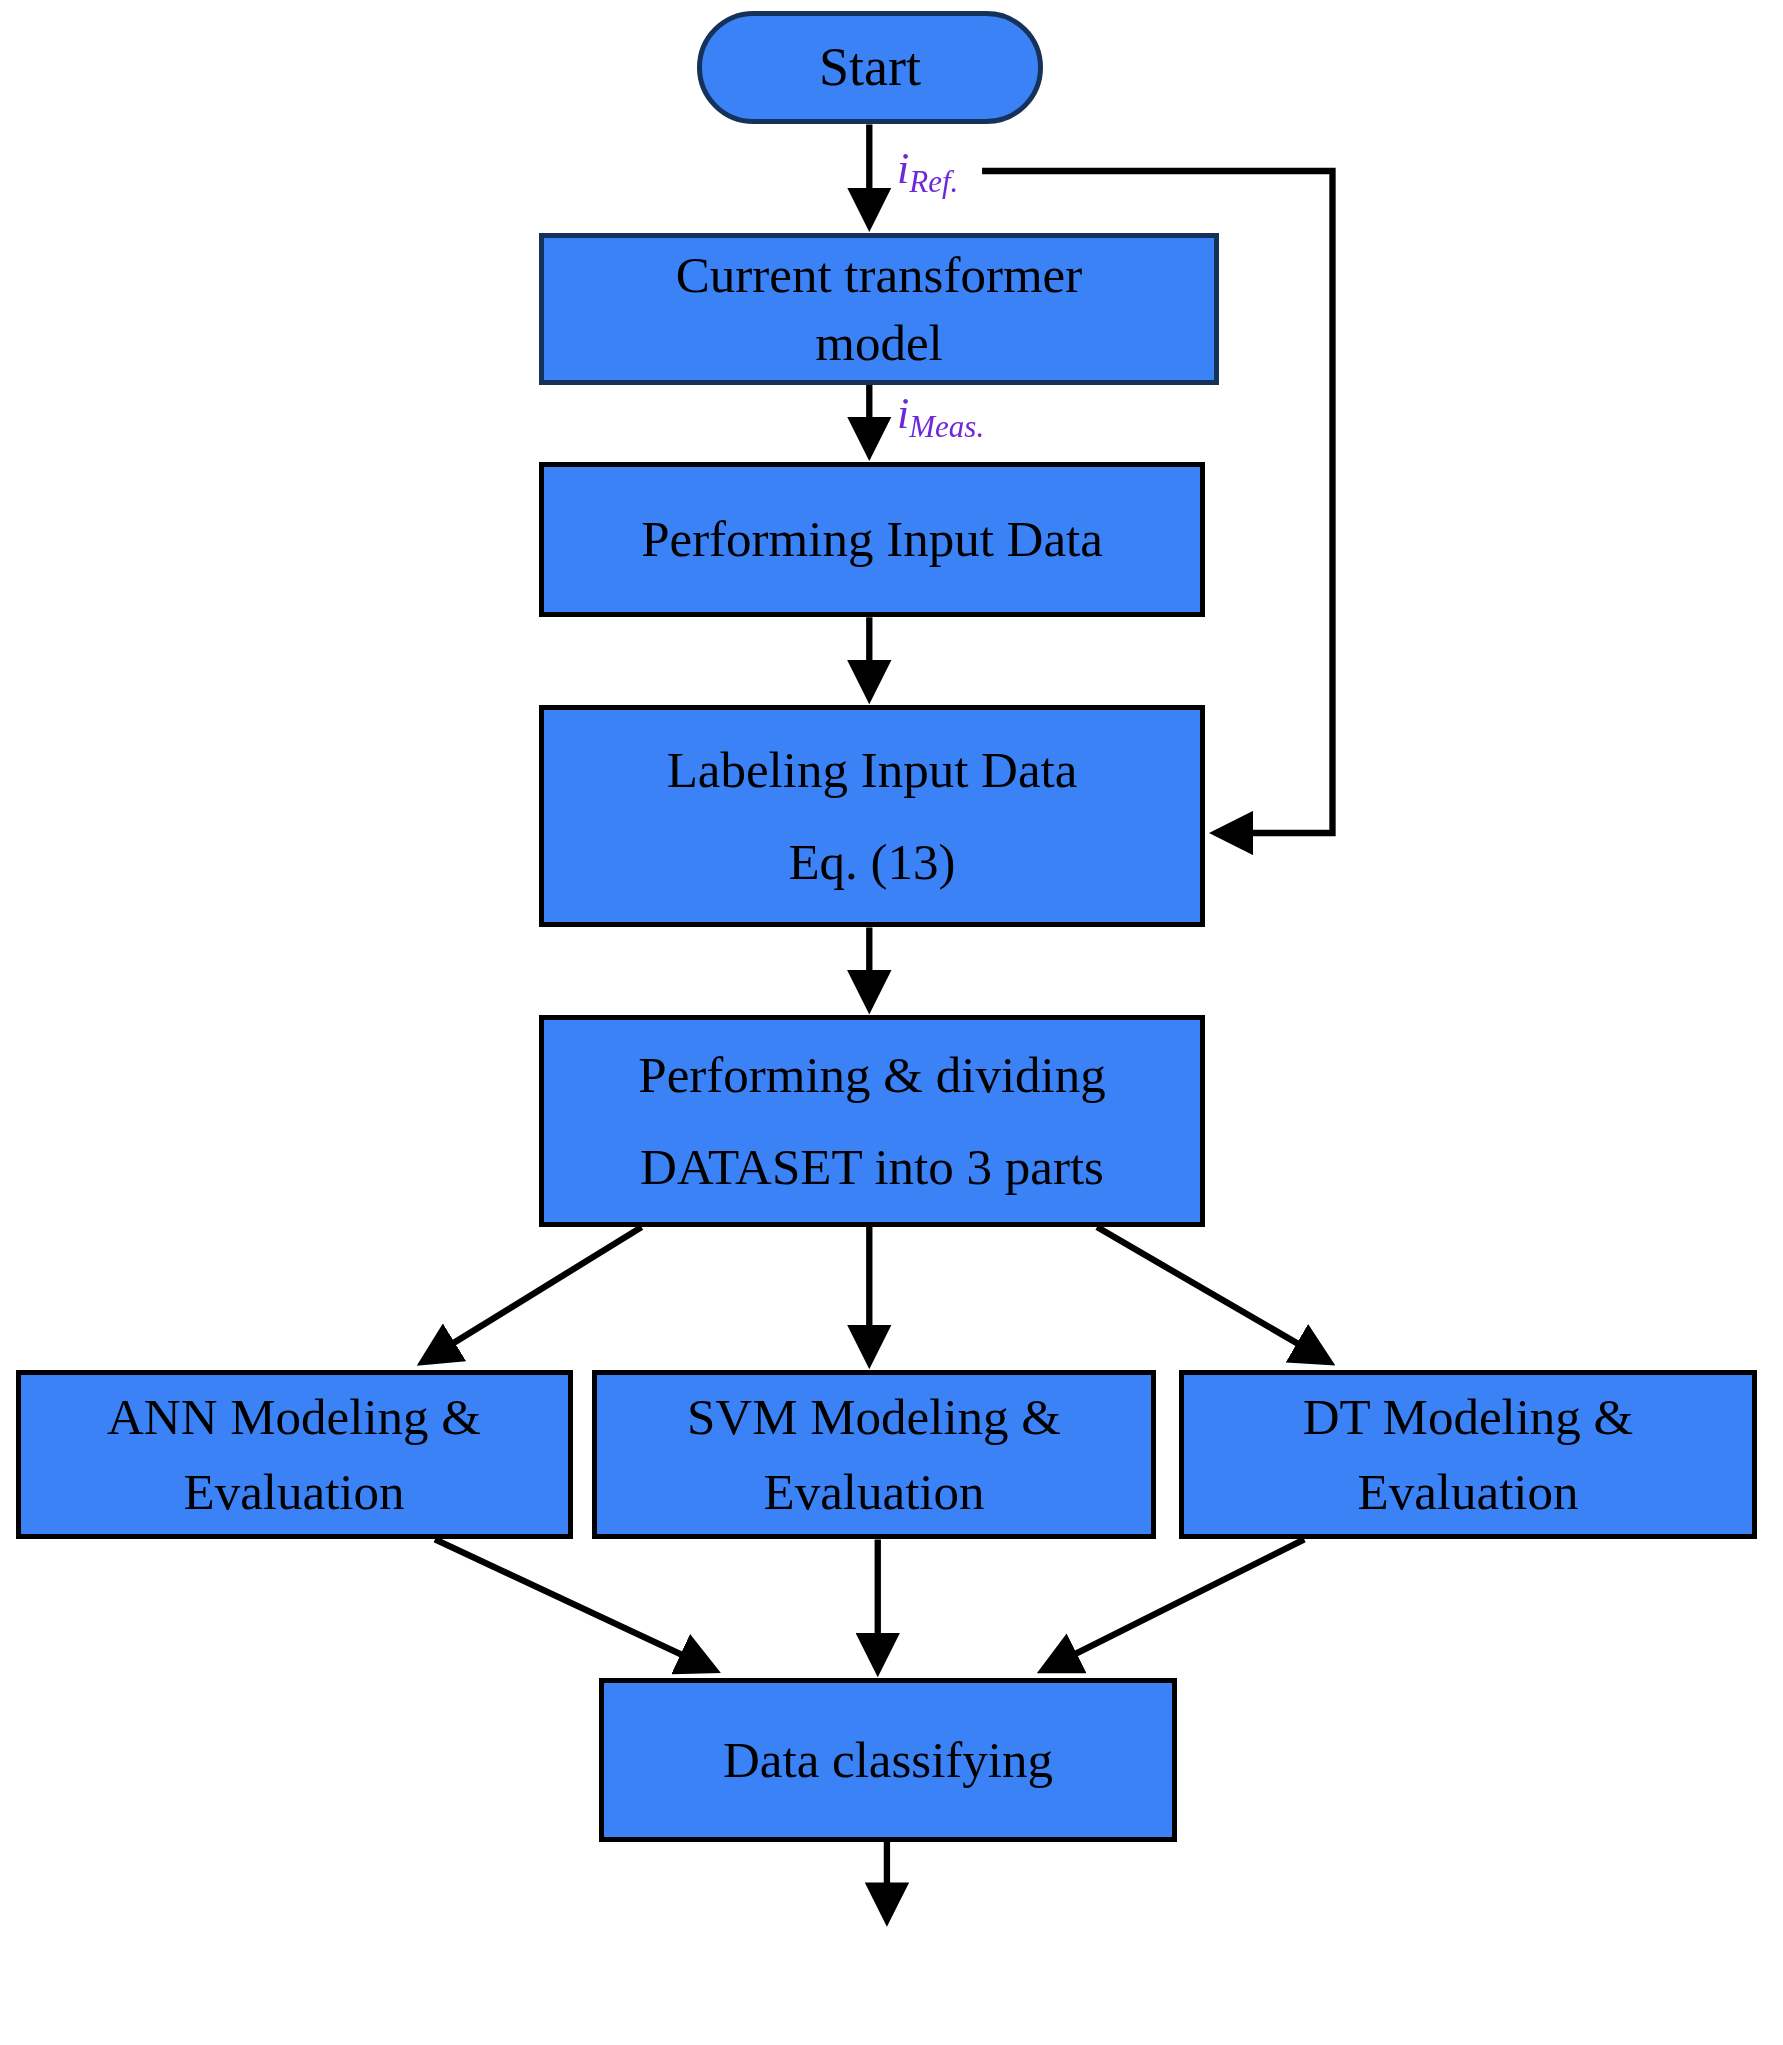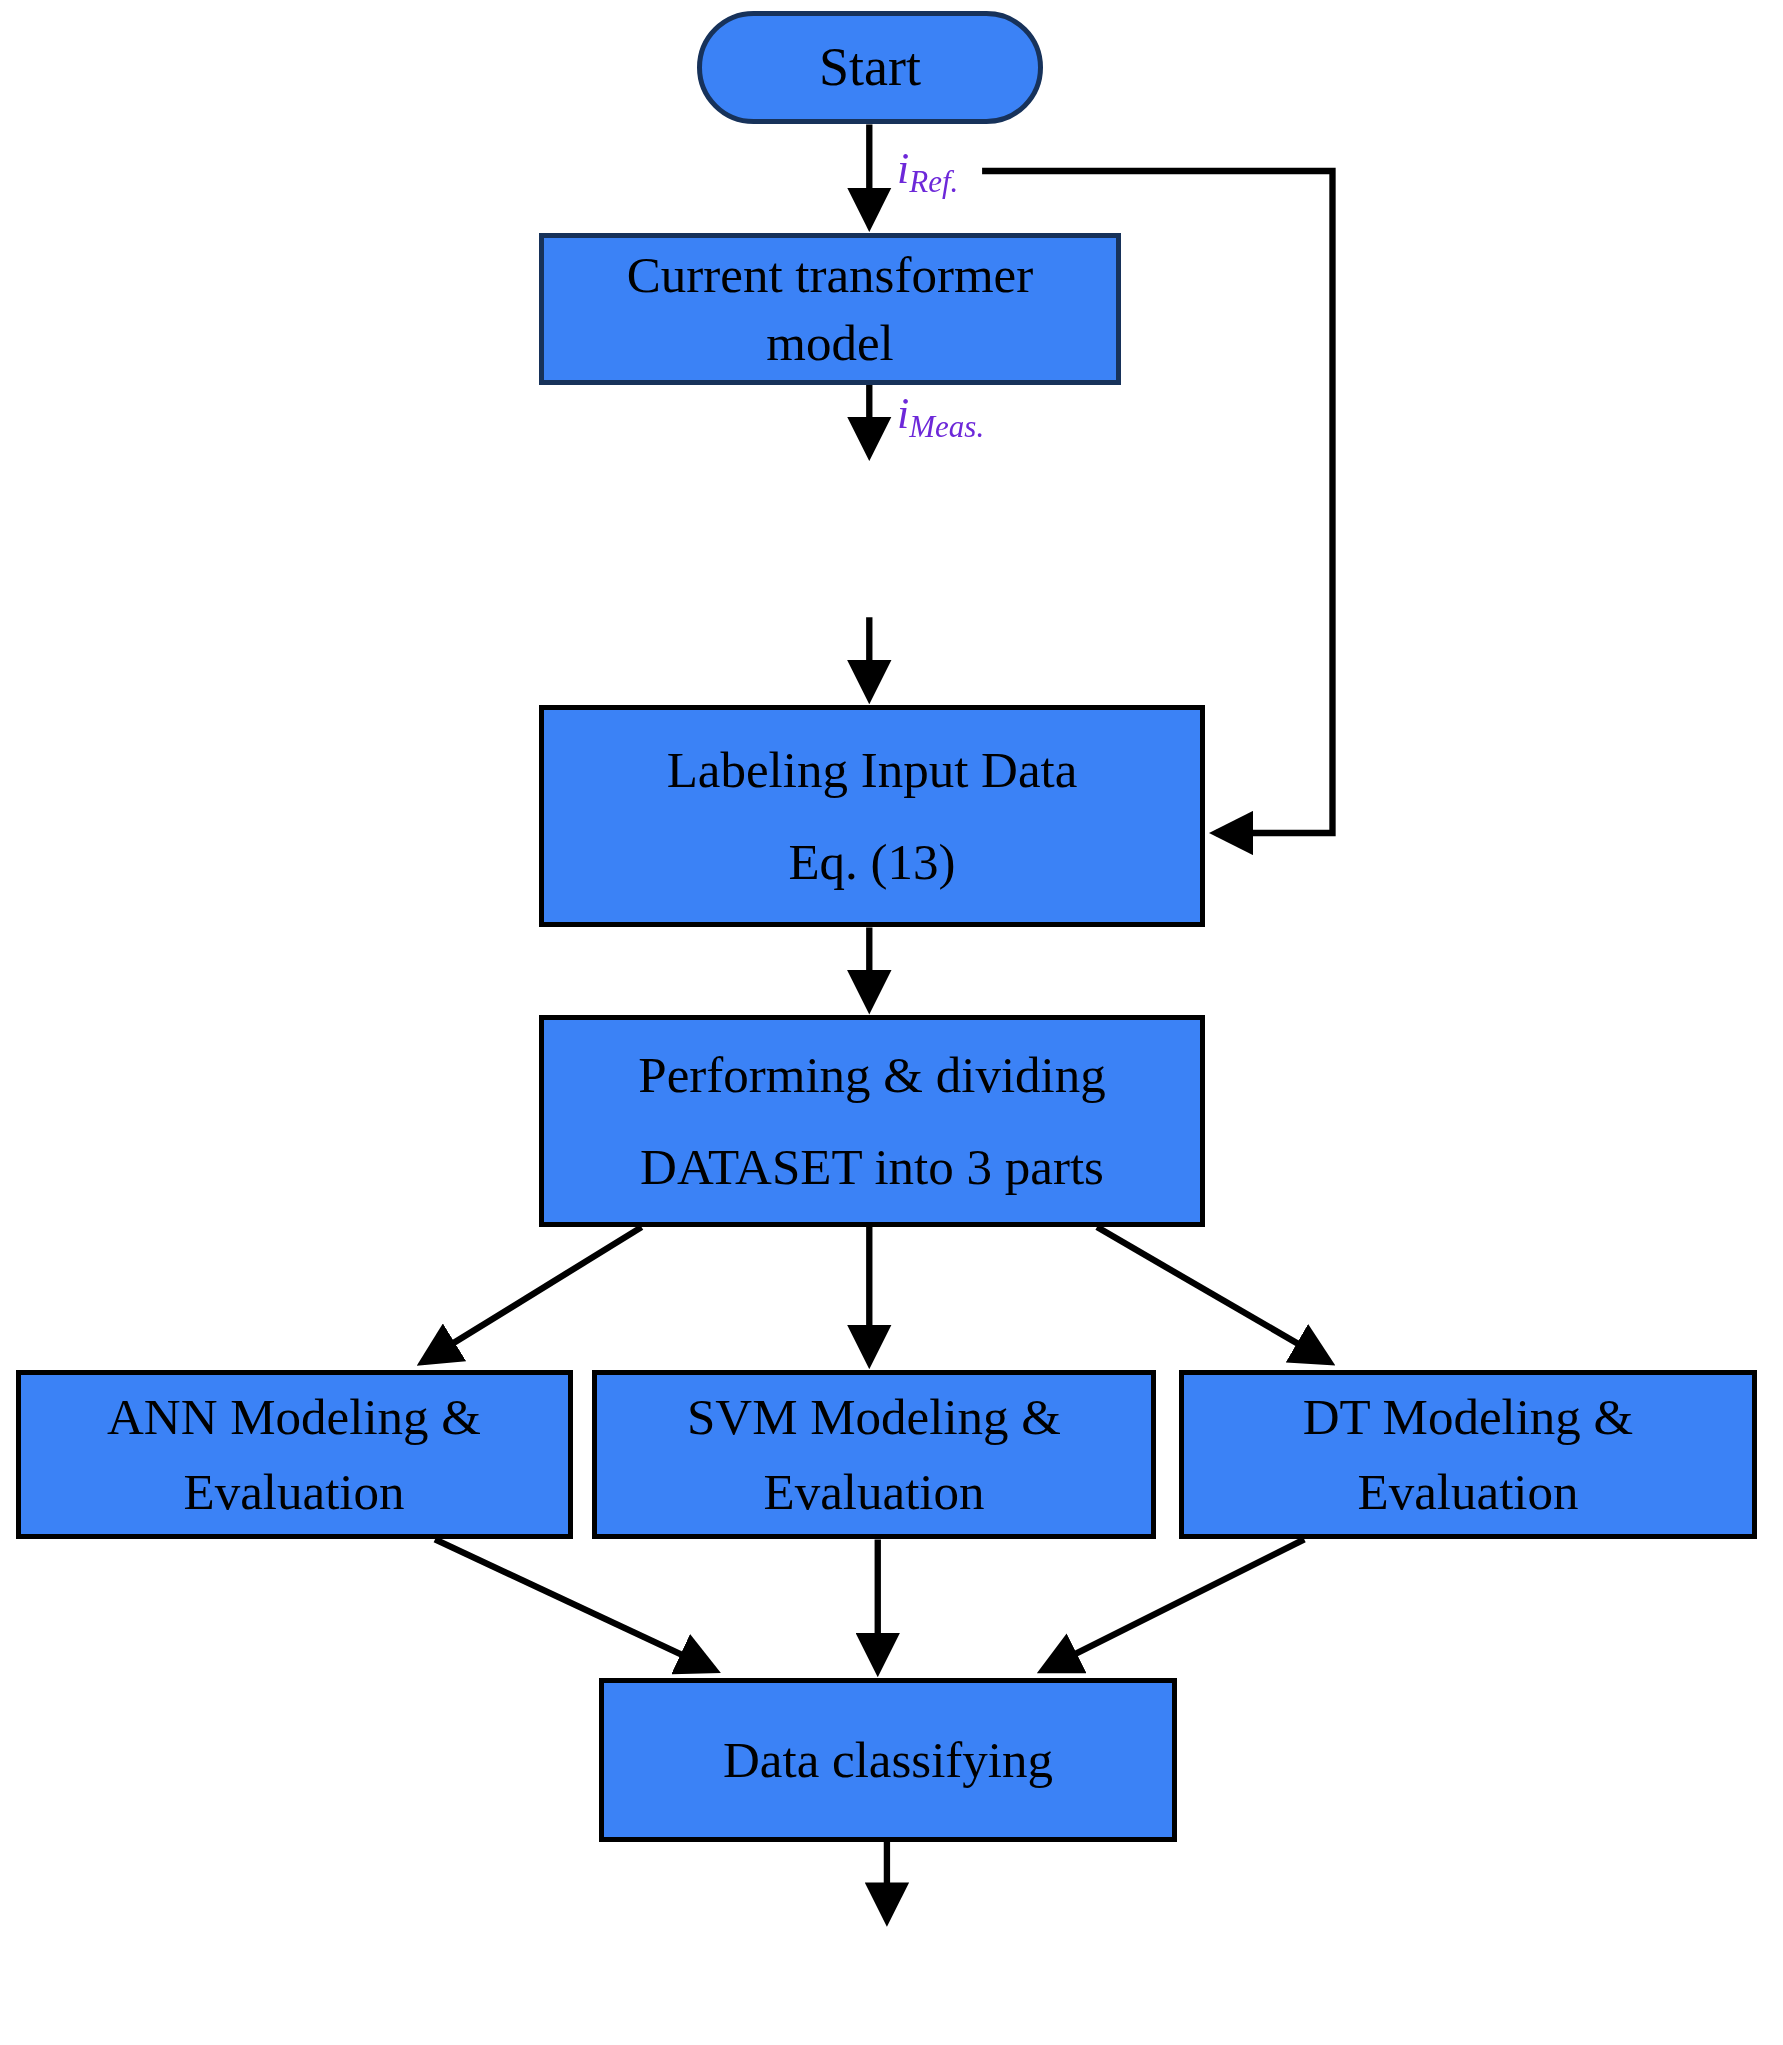--- a/index.html
+++ b/index.html
@@ -98,25 +98,28 @@
     <line x1="1245" y1="2183" x2="1245" y2="2368" stroke="#000000" stroke-width="9" marker-end="url(#arrow)"></line>
     <line x1="1850" y1="2183" x2="1480" y2="2368" stroke="#000000" stroke-width="9" marker-end="url(#arrow)"></line>
 
     <line x1="1258" y1="2612" x2="1258" y2="2722" stroke="#000000" stroke-width="9" marker-end="url(#arrow)"></line>
   </svg>
 
   <div class="node terminator" style="left:697px; top:11.3px; width:346px; height:113px;">
     <span class="node-line fs-big">Start</span>
   </div>
 
-  <div class="node process-accent spaced" style="left:539px; top:233px; width:582px; height:152px;text-align:center;">
+  <div class="node process-accent spaced" style="left:539px; top:233px; width:680px; height:152px;text-align:center;">
     <span class="node-line fs-mid">Current transformer</span>
     <span class="node-line fs-mid" style="margin-top:7px;">model</span>
   </div>
 
+  <div class="node process" style="left:539px; top:462px; width:666px; height:155px;">
+    <span class="node-line fs-mid">Performing Input Data</span>
+  </div>
 
   <div class="node process spaced" style="left:539px; top:705px; width:666px; height:222px;">
     <span class="node-line fs-mid">Labeling Input Data</span>
     <span class="node-line fs-mid">Eq. (13)</span>
   </div>
 
   <div class="node process spaced" style="left:539px; top:1015px; width:666px; height:212px;">
     <span class="node-line fs-mid">Performing &amp; dividing</span>
     <span class="node-line fs-mid">DATASET into 3 parts</span>
   </div>

